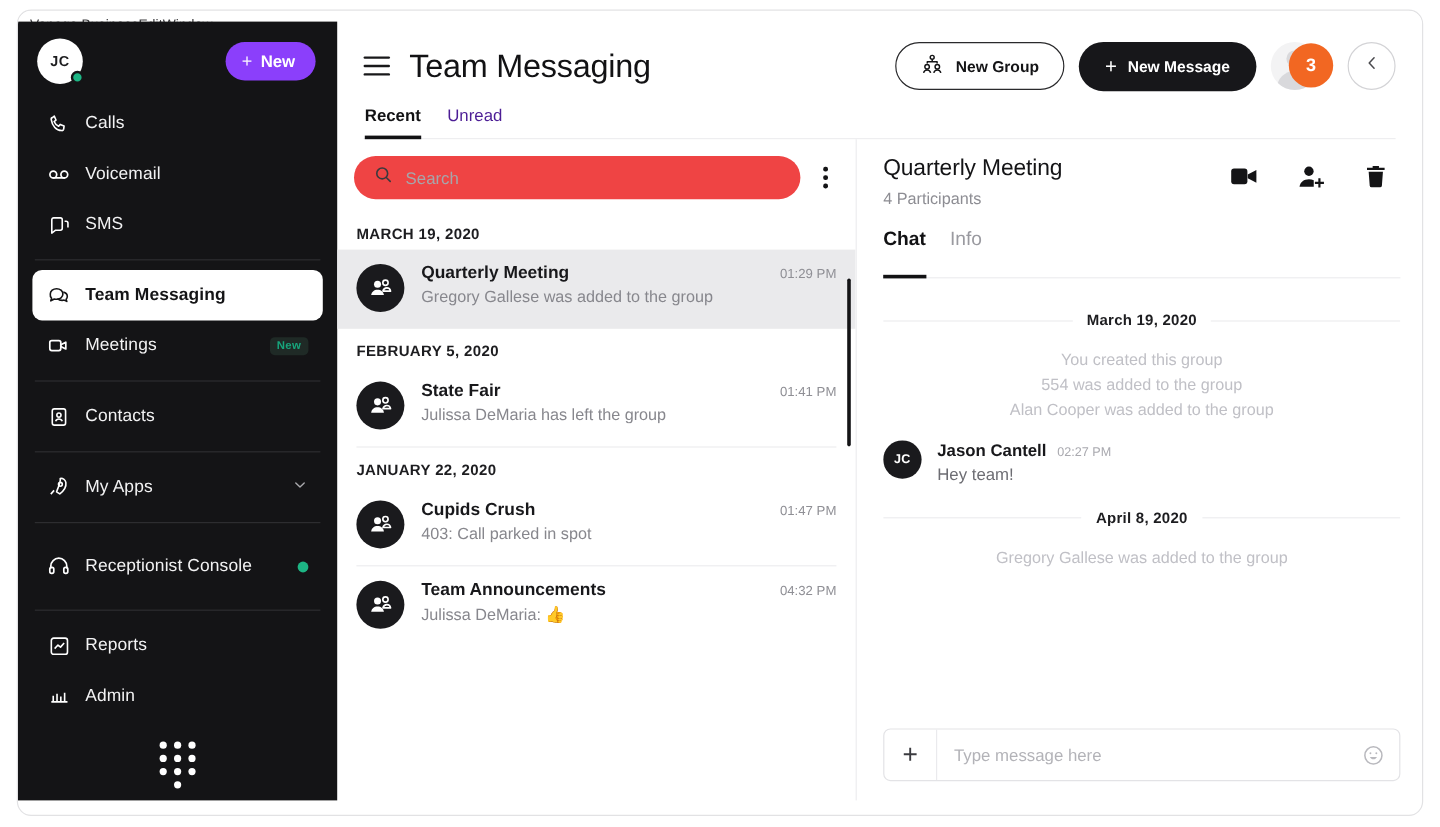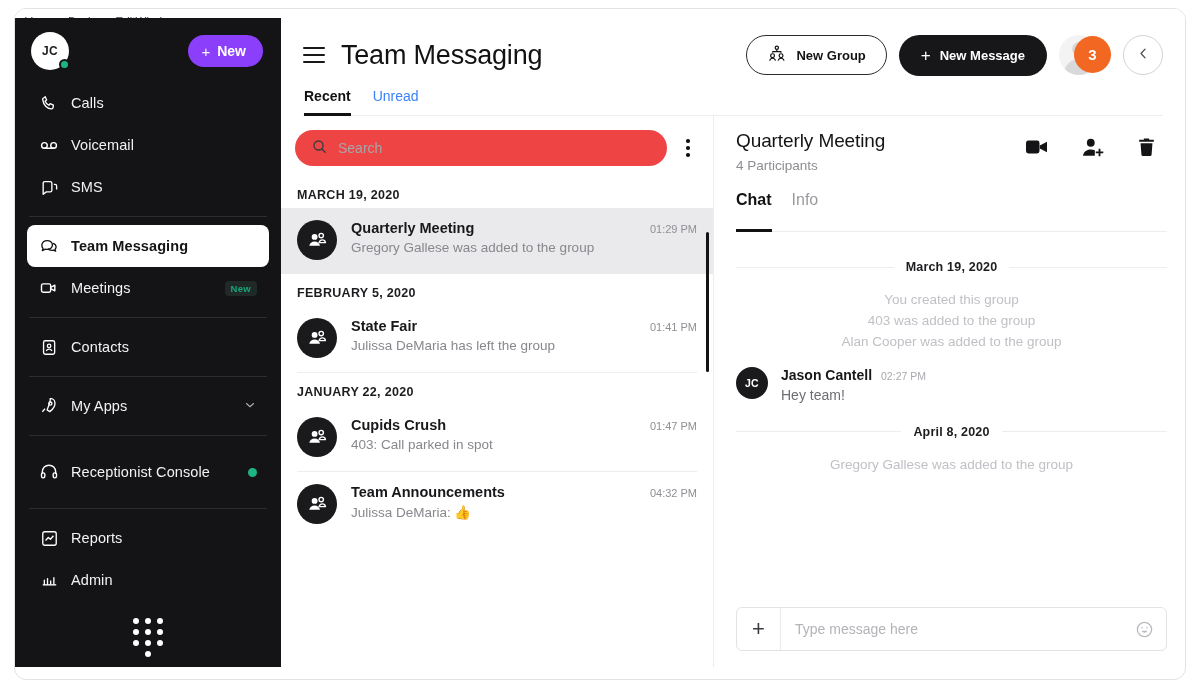--- a/index.html
+++ b/index.html
@@ -155,21 +155,21 @@
   }
   .collapse-btn {
     width: 40px; height: 40px; border-radius: 50%;
     border: 1px solid #d3d3d6; background: #fff;
     display: flex; align-items: center; justify-content: center;
     cursor: pointer; color: #444;
   }
 
   #tabs-row { display: flex; gap: 22px; margin-top: 12px;
               border-bottom: 1px solid #eeeef0; padding-left: 1px; align-items: flex-end; }
-  .tab { font-size: 14px; color: #3b82f6; padding-bottom: 9px; cursor: pointer;
+  .tab { font-size: 14px; color: #4c1d95; padding-bottom: 9px; cursor: pointer;
          border-bottom: 3px solid transparent; margin-bottom: -1px; }
   .tab.active { color: #121214; font-weight: 700; border-bottom-color: #121214; }
 
   
   #content { flex: 1; display: flex; min-height: 0; }
 
   
   #conv-pane {
     width: 433px; flex: 0 0 433px; position: relative;
     border-right: 1px solid #ededef;
@@ -624,21 +624,21 @@
 
           <div id="chat-body">
 
             <div class="day-divider">
               <span class="ln"></span>
               <span class="lb">March 19, 2020</span>
               <span class="ln"></span>
             </div>
 
             <div class="sys-msg">You created this group</div>
-            <div class="sys-msg">403 was added to the group</div>
+            <div class="sys-msg">554 was added to the group</div>
             <div class="sys-msg">Alan Cooper was added to the group</div>
 
             <div class="msg">
               <div class="msg-avatar">JC</div>
               <div>
                 <div class="msg-top">
                   <span class="msg-author">Jason Cantell</span>
                   <span class="msg-time">02:27 PM</span>
                 </div>
                 <div class="msg-text">Hey team!</div>

